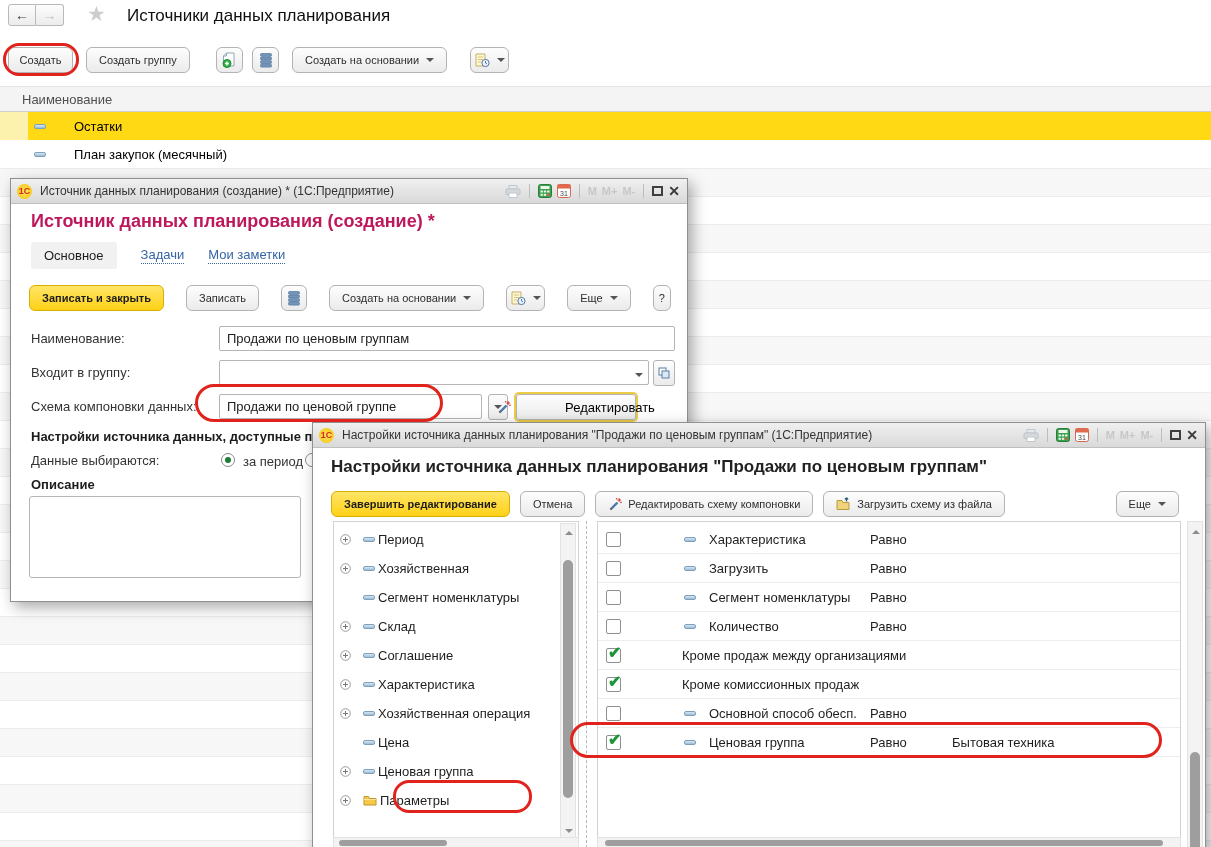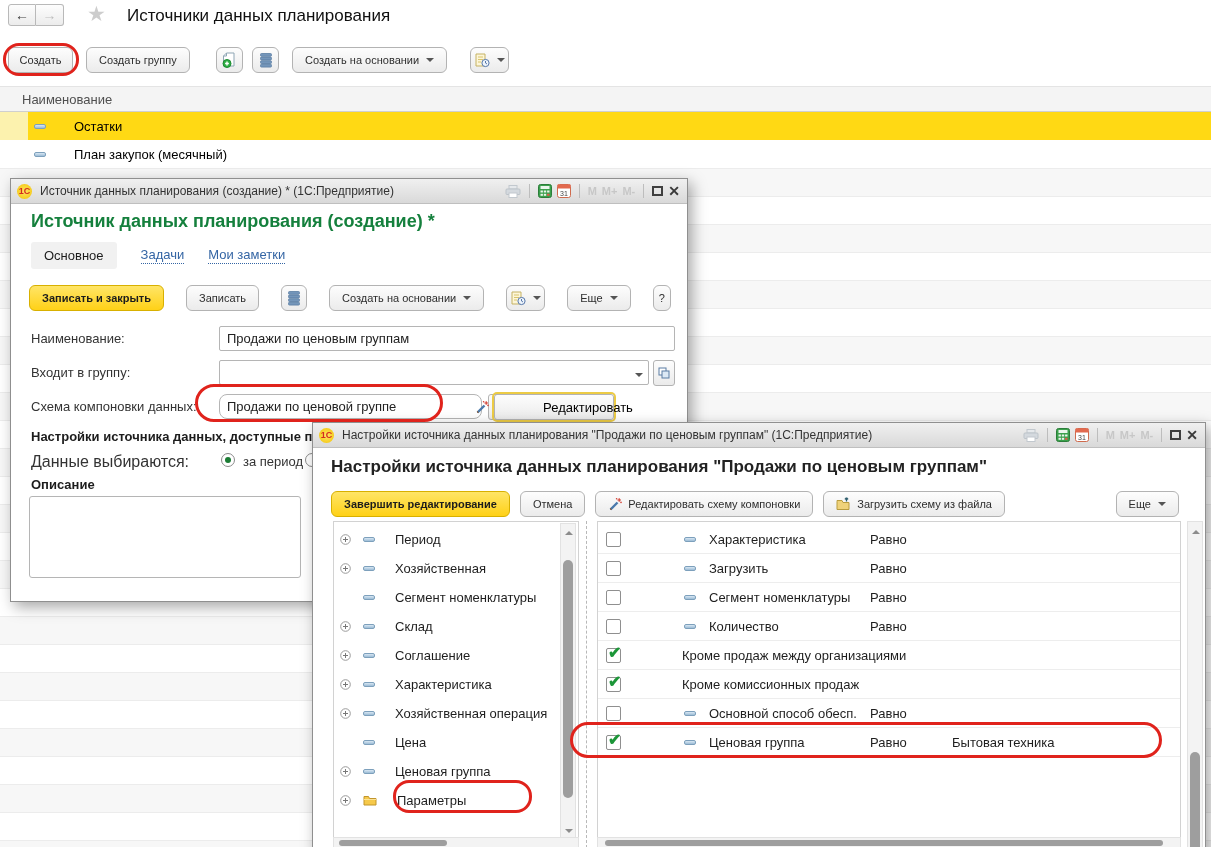--- a/index.html
+++ b/index.html
@@ -58,21 +58,21 @@
   .dialog { position:absolute; background:#fff; border:1px solid #8f8f8f; box-shadow:4px 5px 14px rgba(0,0,0,.35); }
   .titlebar { height:25px; background:linear-gradient(#f0f0f0,#d9d9d9); border-bottom:1px solid #bfbfbf;
               display:flex; align-items:center; font-size:12px; color:#333; }
   .logo1c { width:15px; height:15px; border-radius:50%; background:radial-gradient(#ffe566,#f2c200);
             color:#d32b1e; font-size:9px; font-weight:bold; display:flex; align-items:center; justify-content:center; margin:0 8px 0 6px; flex:none;}
   .tb-icons { margin-left:auto; margin-right:7px; display:flex; align-items:center; gap:5px; }
   .mbtn { color:#c7c7c7; font-weight:bold; font-size:11px; }
   .maxbox { width:11px; height:10px; border:2px solid #3f3f3f; display:inline-block; }
   .closex { color:#3a3a3a; font-size:14px; font-weight:bold; line-height:14px; }
 
-  .d1-heading { position:absolute; left:20px; top:32px; font-size:18px; font-weight:bold; color:#15803d; }
+  .d1-heading { position:absolute; left:20px; top:32px; font-size:18px; font-weight:bold; color:#be185d; }
   .tabs { position:absolute; left:20px; top:63px; display:flex; align-items:center; gap:24px; font-size:13px; }
   .tab-active { background:#f1f1f1; border-radius:3px; padding:6px 13px; color:#1c1c1c; }
   .tab-link { color:#3465a4; border-bottom:1px dotted #3465a4; padding-bottom:1px; }
   .d1-toolbar { position:absolute; left:18px; right:16px; top:106px; display:flex; align-items:center; gap:22px; }
   .pushright { margin-left:auto; }
 
   .frow { position:absolute; left:0; width:100%; }
   .frow .flabel { position:absolute; left:20px; top:5px; font-size:13px; color:#333; }
   .sq-btn { position:absolute; height:26px; width:22px; display:inline-flex; align-items:center; justify-content:center;
             background:linear-gradient(#fdfdfd,#ebebeb); border:1px solid #b3b3b3; border-radius:3px; }
@@ -80,21 +80,21 @@
 
   .bold13 { font-weight:bold; font-size:13px; color:#1c1c1c; }
   .desc { position:absolute; left:18px; top:317px; width:272px; height:82px; border:1px solid #b5b5b5; border-radius:3px; resize:none; }
 
   
   .panel { position:absolute; top:98px; height:334px; border:1px solid #d2d2d2; border-bottom:none; background:#fff; }
   .tree-row { display:flex; align-items:center; height:29px; font-size:13px; color:#1e1e1e; }
   .tree-row .expand { margin-left:6px; flex:none; }
   .tree-row.noexp .expand { visibility:hidden; }
   .tree-row .dash, .tree-row .folder { margin-left:12px; }
-  .tree-row .tlabel { margin-left:20px; white-space:nowrap; }
+  .tree-row .tlabel { margin-left:3px; white-space:nowrap; }
 
   .cond-row { display:flex; align-items:center; height:29px; border-bottom:1px solid #ededed; font-size:13px; color:#1e1e1e; }
   .cond-row .checkbox { margin-left:8px; }
   .cond-row .dash { margin-left:63px; }
   .cond-row .cname { margin-left:13px; width:148px; white-space:nowrap; overflow:hidden; }
   .cond-row.nodash .cname { margin-left:61px; width:auto; }
   .cond-row .cop { width:82px; margin-left:13px; }
   .cond-row .cval { white-space:nowrap; }
 
   .vscroll { position:absolute; width:16px; background:#f3f3f3; border:1px solid #e2e2e2; }
@@ -290,42 +290,42 @@
           <svg width="12" height="12">
               <rect x="1" y="1" width="7" height="7" fill="#fff" stroke="#5a7da3"></rect>
               <rect x="4" y="4" width="7" height="7" fill="#dce9f5" stroke="#5a7da3"></rect>
             </svg>
         </span>
       </span>
     </div>
     <div class="frow" style="top:215px;">
       <span class="flabel">Схема компоновки данных:</span>
       <span class="combo" style="position:absolute; left:208px; width:263px;">
-        <input class="input" style="padding-right: 7px; border-radius: 8px;" value="Продажи по ценовой группе">
+        <input class="input" style="padding-right: 7px;" value="Продажи по ценовой группе">
       </span>
       <span class="sq-btn" style="left:477px; top:0; width:20px;">
         <span class="caret" style="margin:0;"></span>
       </span>
-      <span class="sq-btn focus-ring" style="left:483px; top:0; width:120px;gap:48px;">
+      <span class="sq-btn focus-ring" style="left:505px; top:0; width:120px;gap:48px;">
         <span style="margin-right:6px;">
           <svg width="14" height="14">
               <path d="M2.5 12.5 L9.5 5.5" stroke="#4a79ab" stroke-width="2.4"></path>
               <path d="M2 12.8 L4 12.8 L2 10.8 Z" fill="#8a5a36"></path>
               <path d="M11.2 1.2v3.6M9.4 3h3.6" stroke="#d23c30" stroke-width="1.2"></path>
               <circle cx="8.6" cy="1.8" r="0.8" fill="#d23c30"></circle>
               <circle cx="13" cy="5.4" r="0.8" fill="#d23c30"></circle>
             </svg>
         </span>
         <span style="font-size:13px;">Редактировать</span>
       </span>
     </div>
 
     <div class="bold13" style="position:absolute; left:20px; top:250px; white-space:nowrap; overflow:hidden; width:640px;">Настройки источника данных, доступные при </div>
 
-    <div style="position:absolute; left:20px; top:274px; font-size:16px; color:#333;">Данные выбираются:</div>
+    <div style="position:absolute; left:20px; top:274px; font-size:13px; color:#333;">Данные выбираются:</div>
     <span class="radio sel" style="position:absolute; left:210px; top:274px;"></span>
     <span style="position:absolute; left:232px; top:275px; font-size:13px; color:#333;">за период</span>
     <span class="radio" style="position:absolute; left:294px; top:274px;"></span>
 
     <div class="bold13" style="position:absolute; left:20px; top:298px;">Описание</div>
     <textarea class="desc" style=""></textarea>
   </div>
 
   <div class="dialog" style="left:312px; top:422px; width:894px; height:432px; z-index:20;">
     <div class="titlebar">

